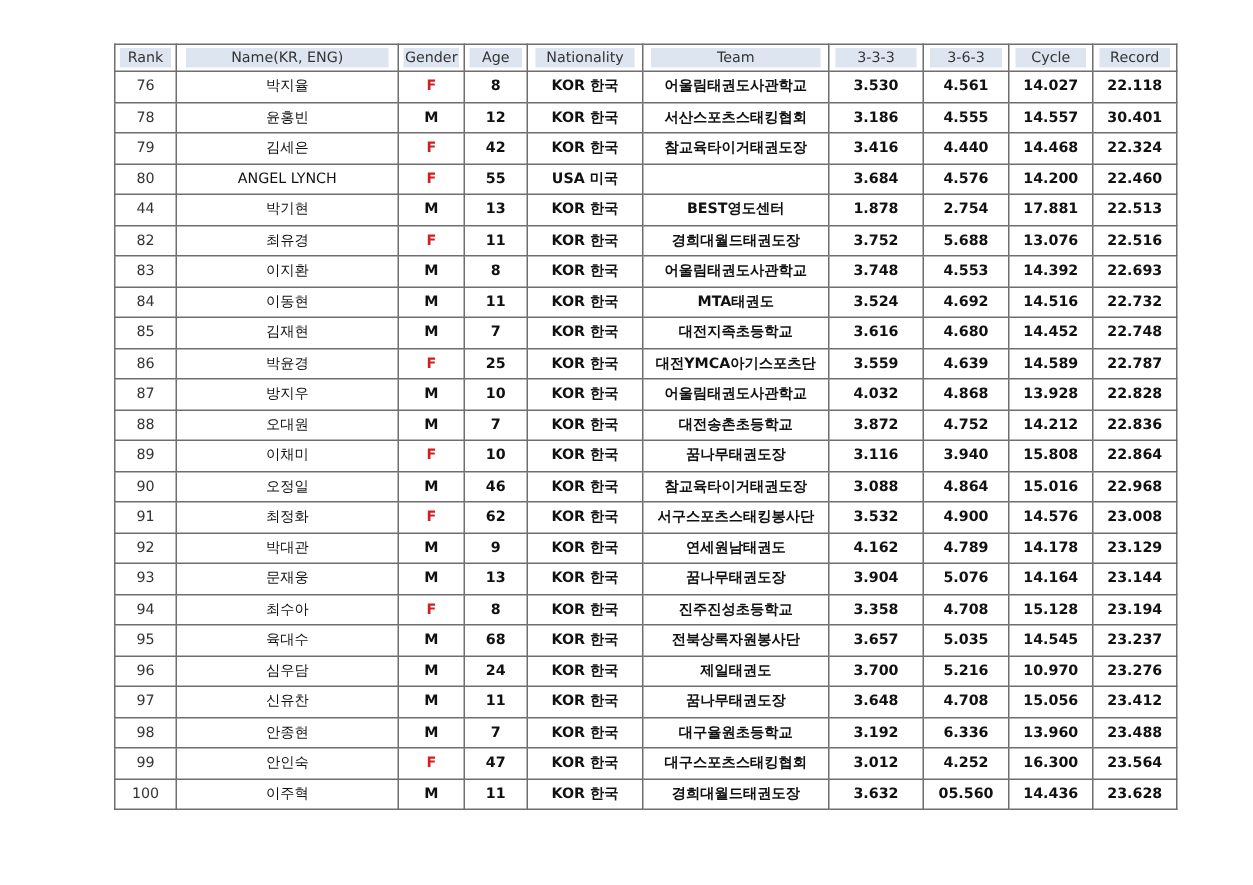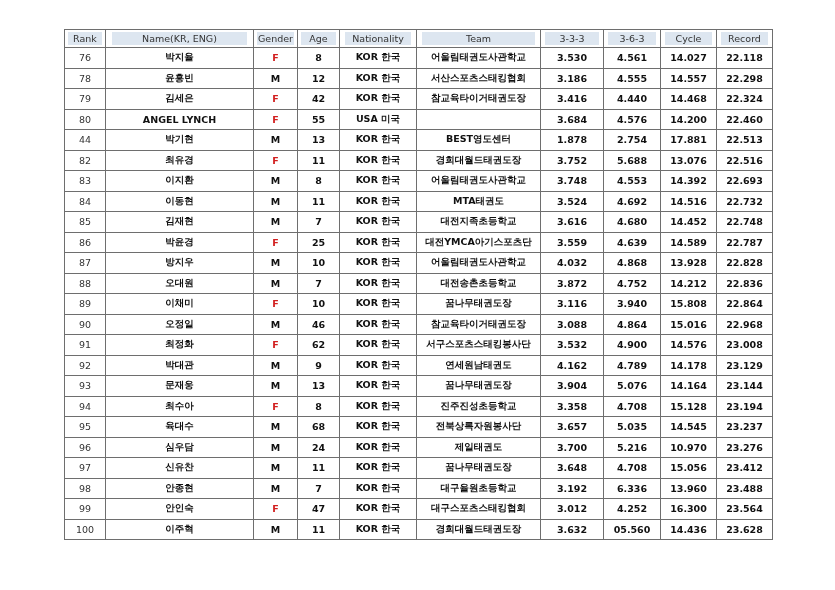--- a/index.html
+++ b/index.html
@@ -1,19 +1,19 @@
 <!DOCTYPE html>
 <html><head>
 <meta charset="utf-8">
 <style>
   html, body { margin: 0; padding: 0; background: #ffffff; }
   body { width: 835px; height: 590px; position: relative; overflow: hidden;
          font-family: "DejaVu Sans", "Liberation Sans", sans-serif; color: #111; }
   table.results {
-    position: absolute; left: 64px; top: 29px;
+    position: absolute; left: 76px; top: 29px;
     border-collapse: collapse; table-layout: fixed;
     width: 708px;
   }
   table.results td, table.results th {
     border: 1px solid #6e6e6e;
     height: 19.5px; padding: 0; text-align: center; vertical-align: middle;
     font-size: 9.5px; white-space: nowrap; overflow: hidden;
   }
   table.results th {
     font-weight: normal; color: #333; font-size: 9.5px; height: 17px;
@@ -21,21 +21,21 @@
   th .hdr {
     display: inline-block; background: #dde6f0; padding: 1px 0; width: 86%;
   }
   th.c-name .hdr { width: 92%; }
   th.c-team .hdr { width: 92%; }
   td.rank { font-weight: normal; color: #333; }
   td.bold { font-weight: bold; }
   td.gender-f { color: #d21f1f; font-weight: bold; }
   td.gender-m { color: #111; font-weight: bold; }
   td.team { font-weight: bold; font-size: 9px; }
-  td.name { font-weight: bold; }
+  td.name { font-weight: normal; }
   td.nat { font-weight: bold; }
   col.c-rank { width: 41px; }
   col.c-name { width: 148px; }
   col.c-gender { width: 44px; }
   col.c-age { width: 42px; }
   col.c-nat { width: 77px; }
   col.c-team { width: 124px; }
   col.c-333 { width: 63px; }
   col.c-363 { width: 57px; }
   col.c-cycle { width: 56px; }
@@ -88,21 +88,21 @@
       <tr>
         <td class="rank">78</td>
         <td class="name">윤홍빈</td>
         <td class="gender-m">M</td>
         <td class="bold">12</td>
         <td class="nat">KOR 한국</td>
         <td class="team">서산스포츠스태킹협회</td>
         <td class="num">3.186</td>
         <td class="num">4.555</td>
         <td class="num">14.557</td>
-        <td class="num">22.298</td>
+        <td class="num">30.401</td>
       </tr>
       <tr>
         <td class="rank">79</td>
         <td class="name">김세은</td>
         <td class="gender-f">F</td>
         <td class="bold">42</td>
         <td class="nat">KOR 한국</td>
         <td class="team">참교육타이거태권도장</td>
         <td class="num">3.416</td>
         <td class="num">4.440</td>

